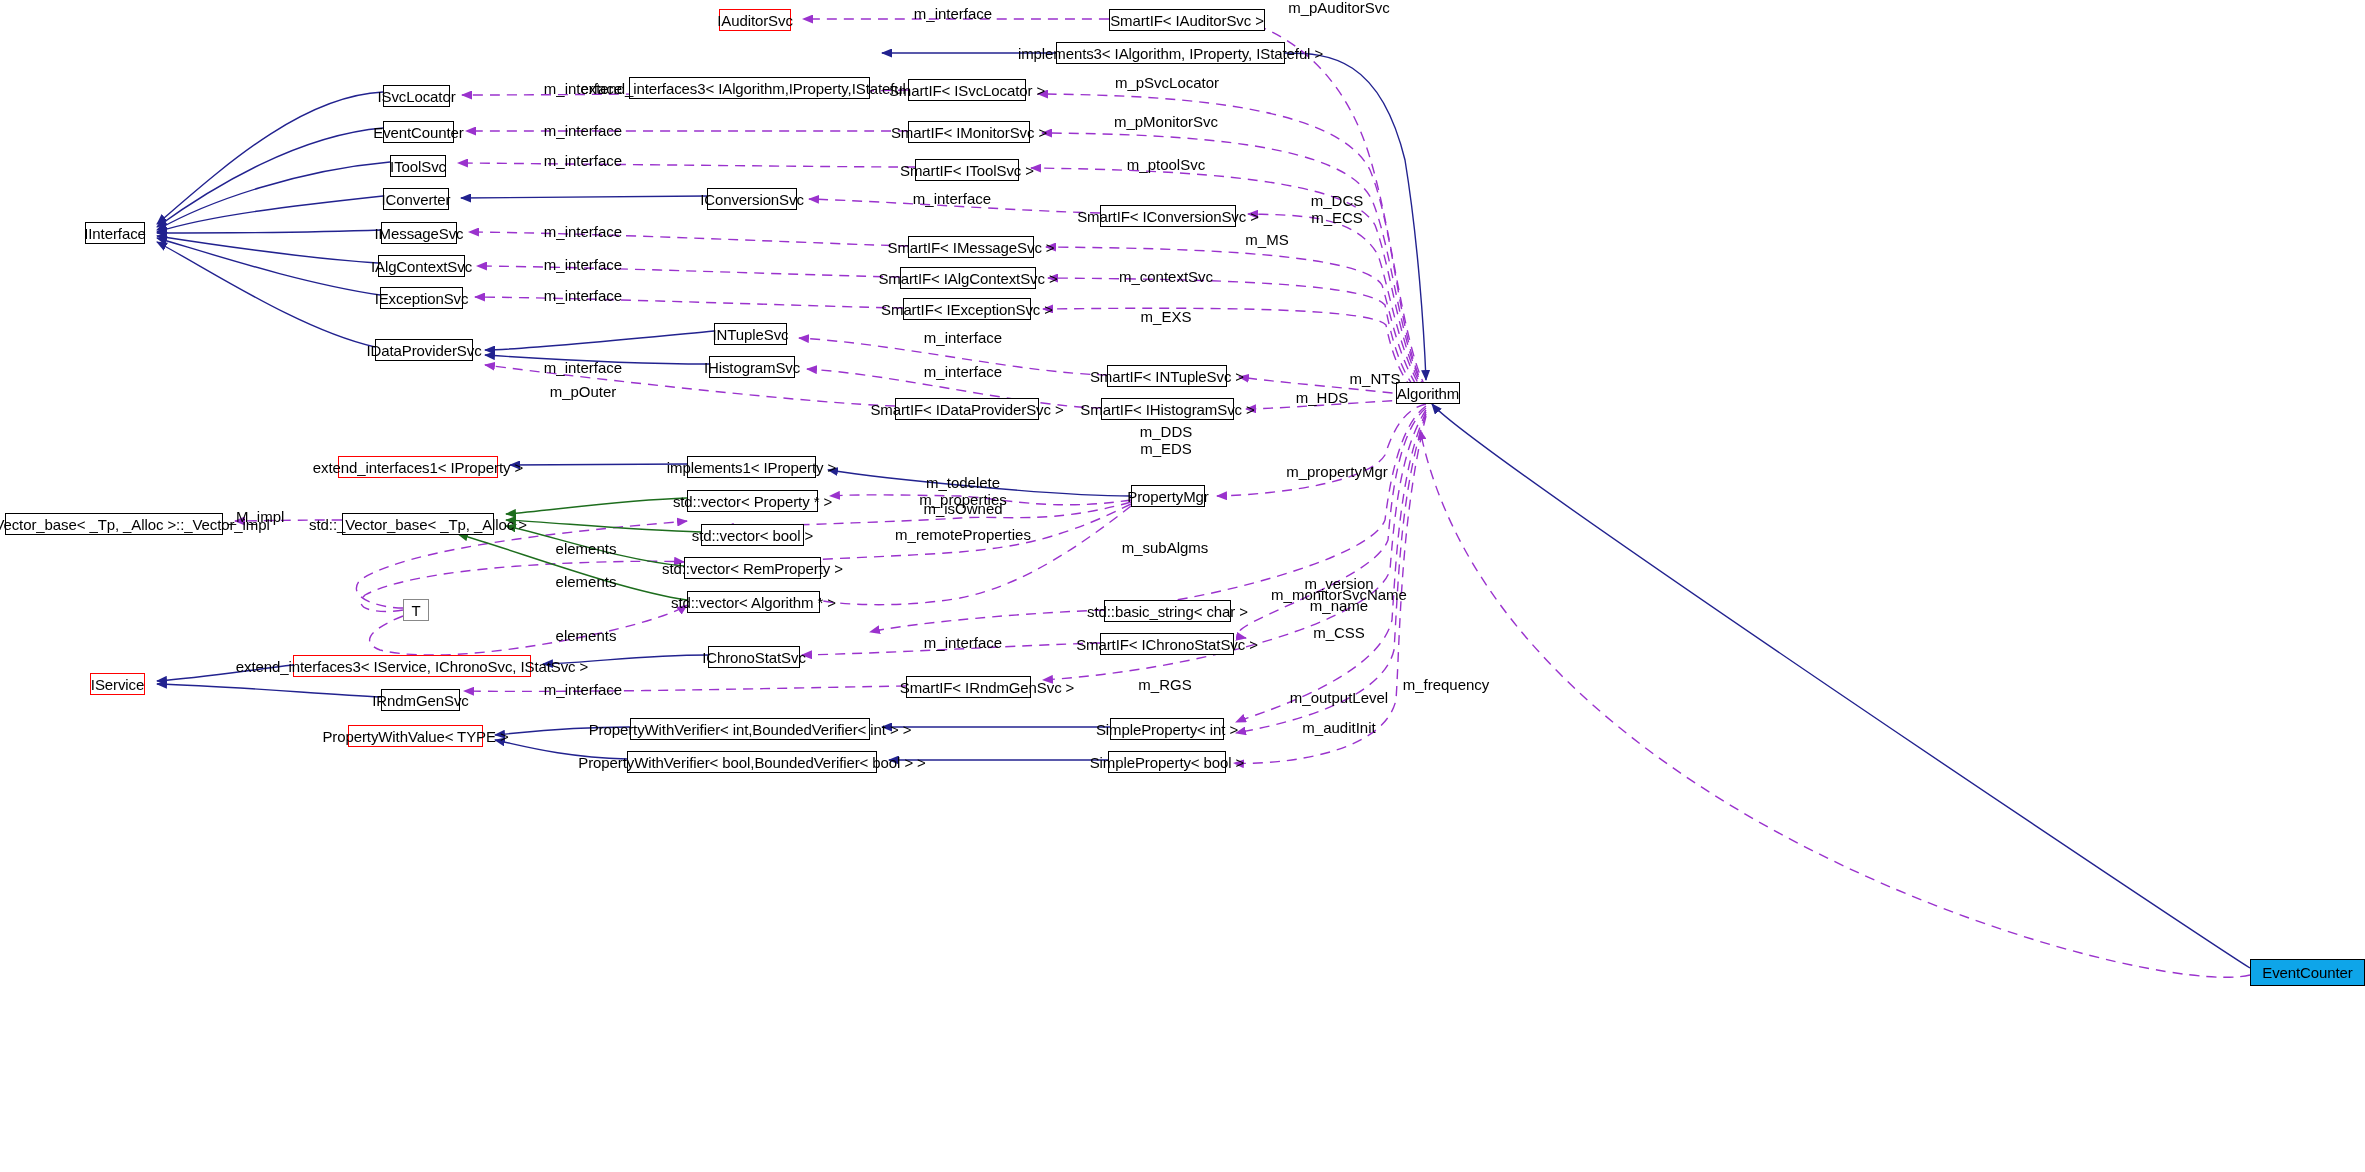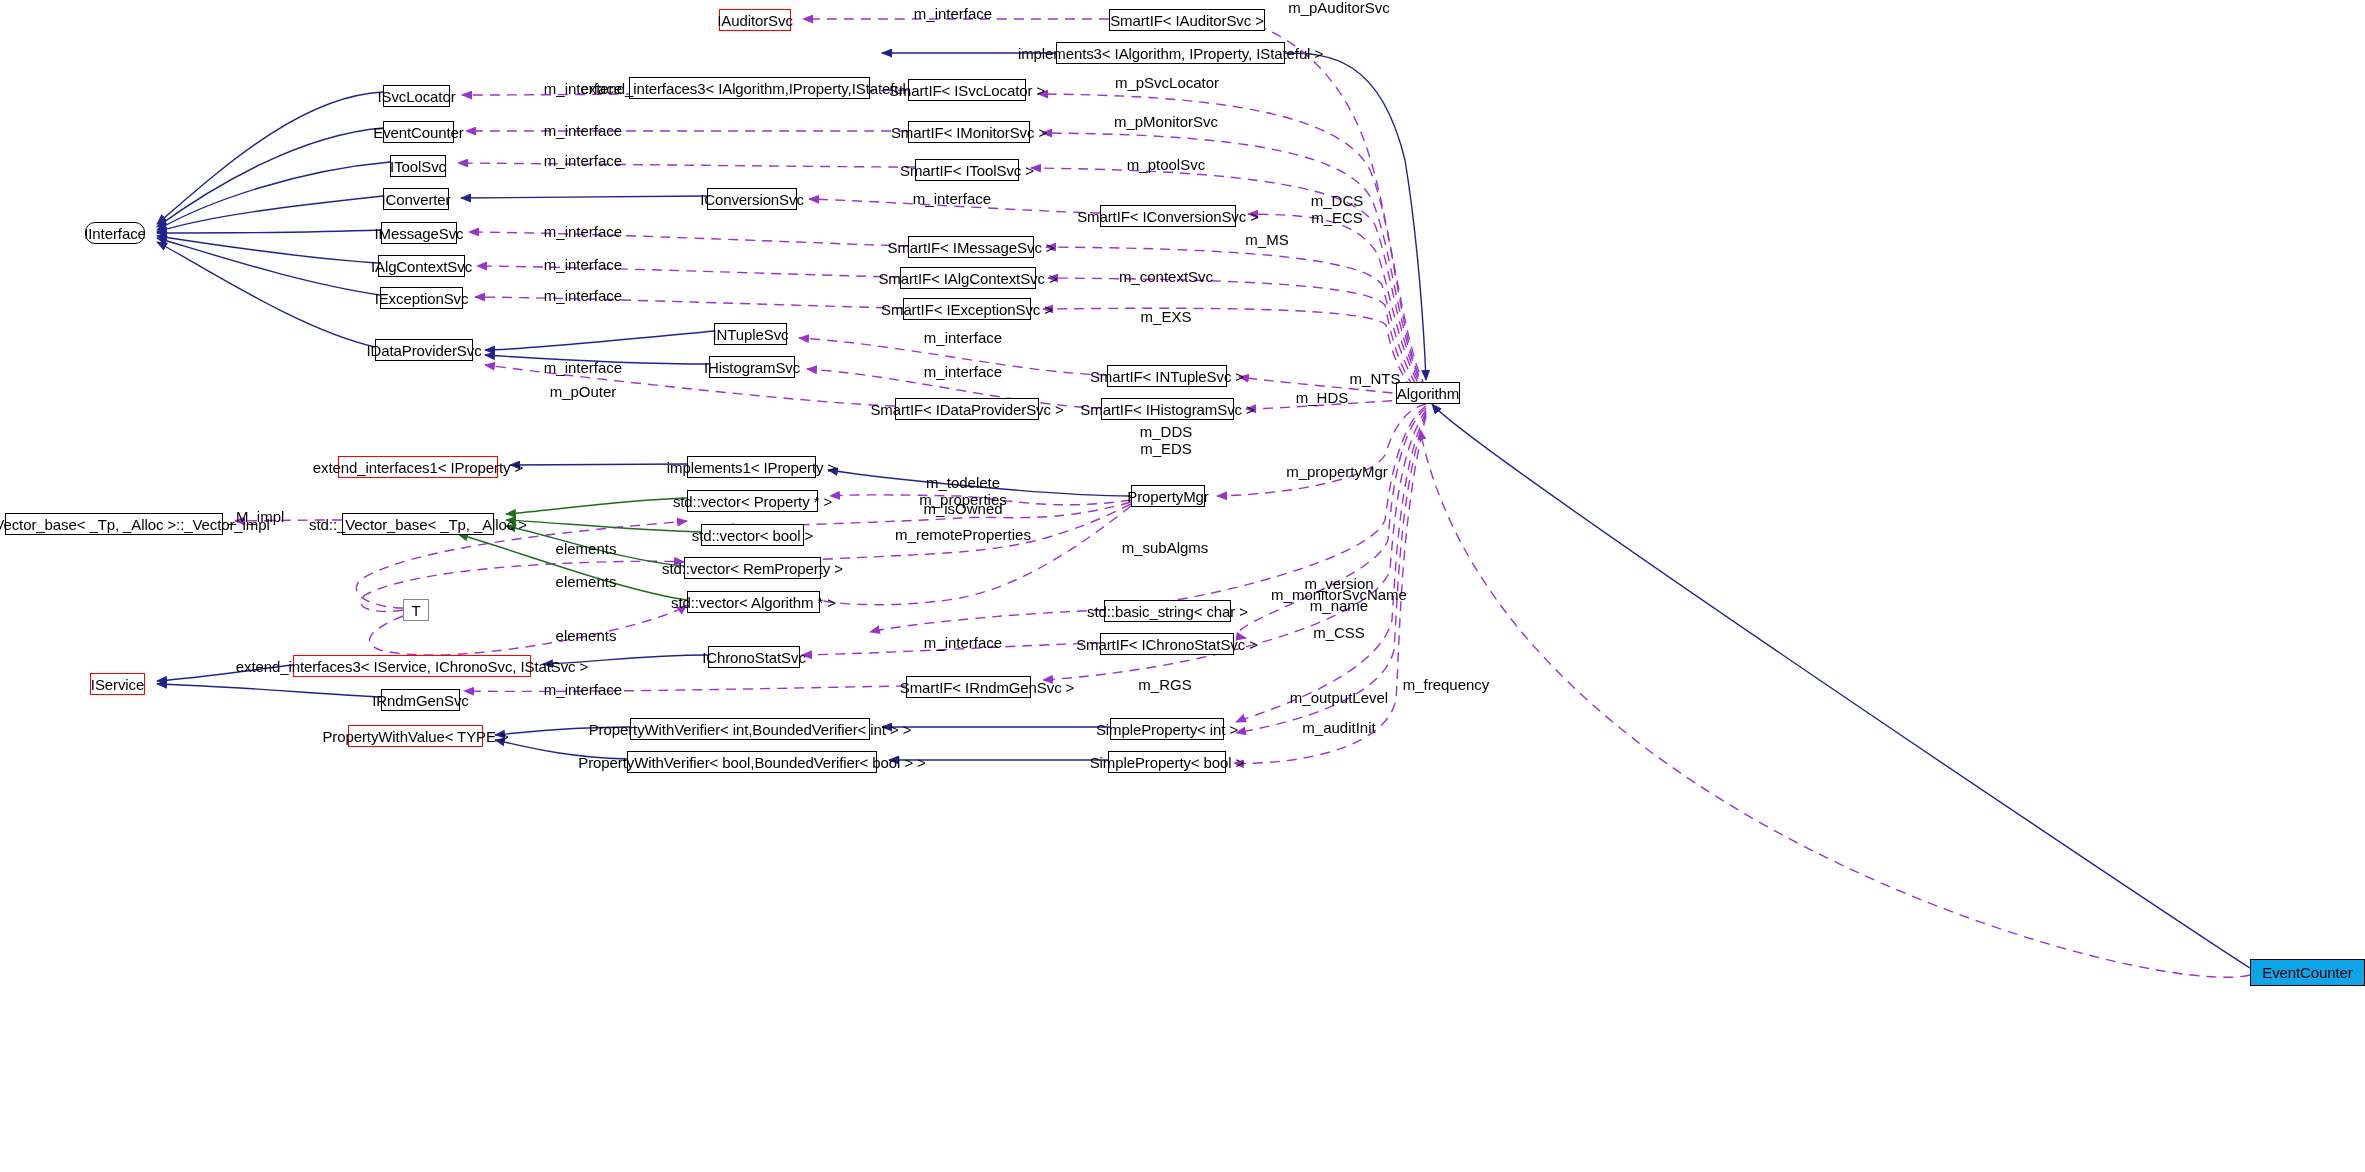--- a/index.html
+++ b/index.html
@@ -143,21 +143,21 @@
       <div class="node" style="left: 915px; top: 159px; width: 104px; height: 22px;">SmartIF&lt; IToolSvc &gt;</div>
       <div class="node" style="left: 383px; top: 188px; width: 66px; height: 22px;">IConverter</div>
       <div class="node" style="left: 707px; top: 188px; width: 90px; height: 22px;">IConversionSvc</div>
       <div class="node" style="left: 1100px; top: 205px; width: 136px; height: 22px;">SmartIF&lt; IConversionSvc &gt;</div>
       <div class="node" style="left: 381px; top: 222px; width: 76px; height: 22px;">IMessageSvc</div>
       <div class="node" style="left: 908px; top: 236px; width: 126px; height: 22px;">SmartIF&lt; IMessageSvc &gt;</div>
       <div class="node" style="left: 378px; top: 255px; width: 87px; height: 22px;">IAlgContextSvc</div>
       <div class="node" style="left: 900px; top: 267px; width: 136px; height: 22px;">SmartIF&lt; IAlgContextSvc &gt;</div>
       <div class="node" style="left: 380px; top: 287px; width: 83px; height: 22px;">IExceptionSvc</div>
       <div class="node" style="left: 903px; top: 298px; width: 128px; height: 22px;">SmartIF&lt; IExceptionSvc &gt;</div>
-      <div class="node" style="left: 85px; top: 222px; width: 60px; height: 22px; border-radius: 10px;">IInterface</div>
+      <div class="node" style="left: 85px; top: 222px; width: 60px; height: 22px;">IInterface</div>
       <div class="node" style="left: 375px; top: 339px; width: 98px; height: 22px;">IDataProviderSvc</div>
       <div class="node" style="left: 714px; top: 323px; width: 73px; height: 22px;">INTupleSvc</div>
       <div class="node" style="left: 709px; top: 356px; width: 86px; height: 22px;">IHistogramSvc</div>
       <div class="node" style="left: 1107px; top: 365px; width: 120px; height: 22px;">SmartIF&lt; INTupleSvc &gt;</div>
       <div class="node" style="left: 1101px; top: 398px; width: 133px; height: 22px;">SmartIF&lt; IHistogramSvc &gt;</div>
       <div class="node" style="left: 895px; top: 398px; width: 144px; height: 22px; text-align: right;">SmartIF&lt; IDataProviderSvc &gt;</div>
       <div class="node" style="left: 1396px; top: 382px; width: 64px; height: 22px;">Algorithm</div>
       <div class="node red" style="left: 338px; top: 456px; width: 160px; height: 22px;">extend_interfaces1&lt; IProperty &gt;</div>
       <div class="node" style="left: 687px; top: 456px; width: 129px; height: 22px;">implements1&lt; IProperty &gt;</div>
       <div class="node" style="left: 1131px; top: 485px; width: 74px; height: 22px;">PropertyMgr</div>

